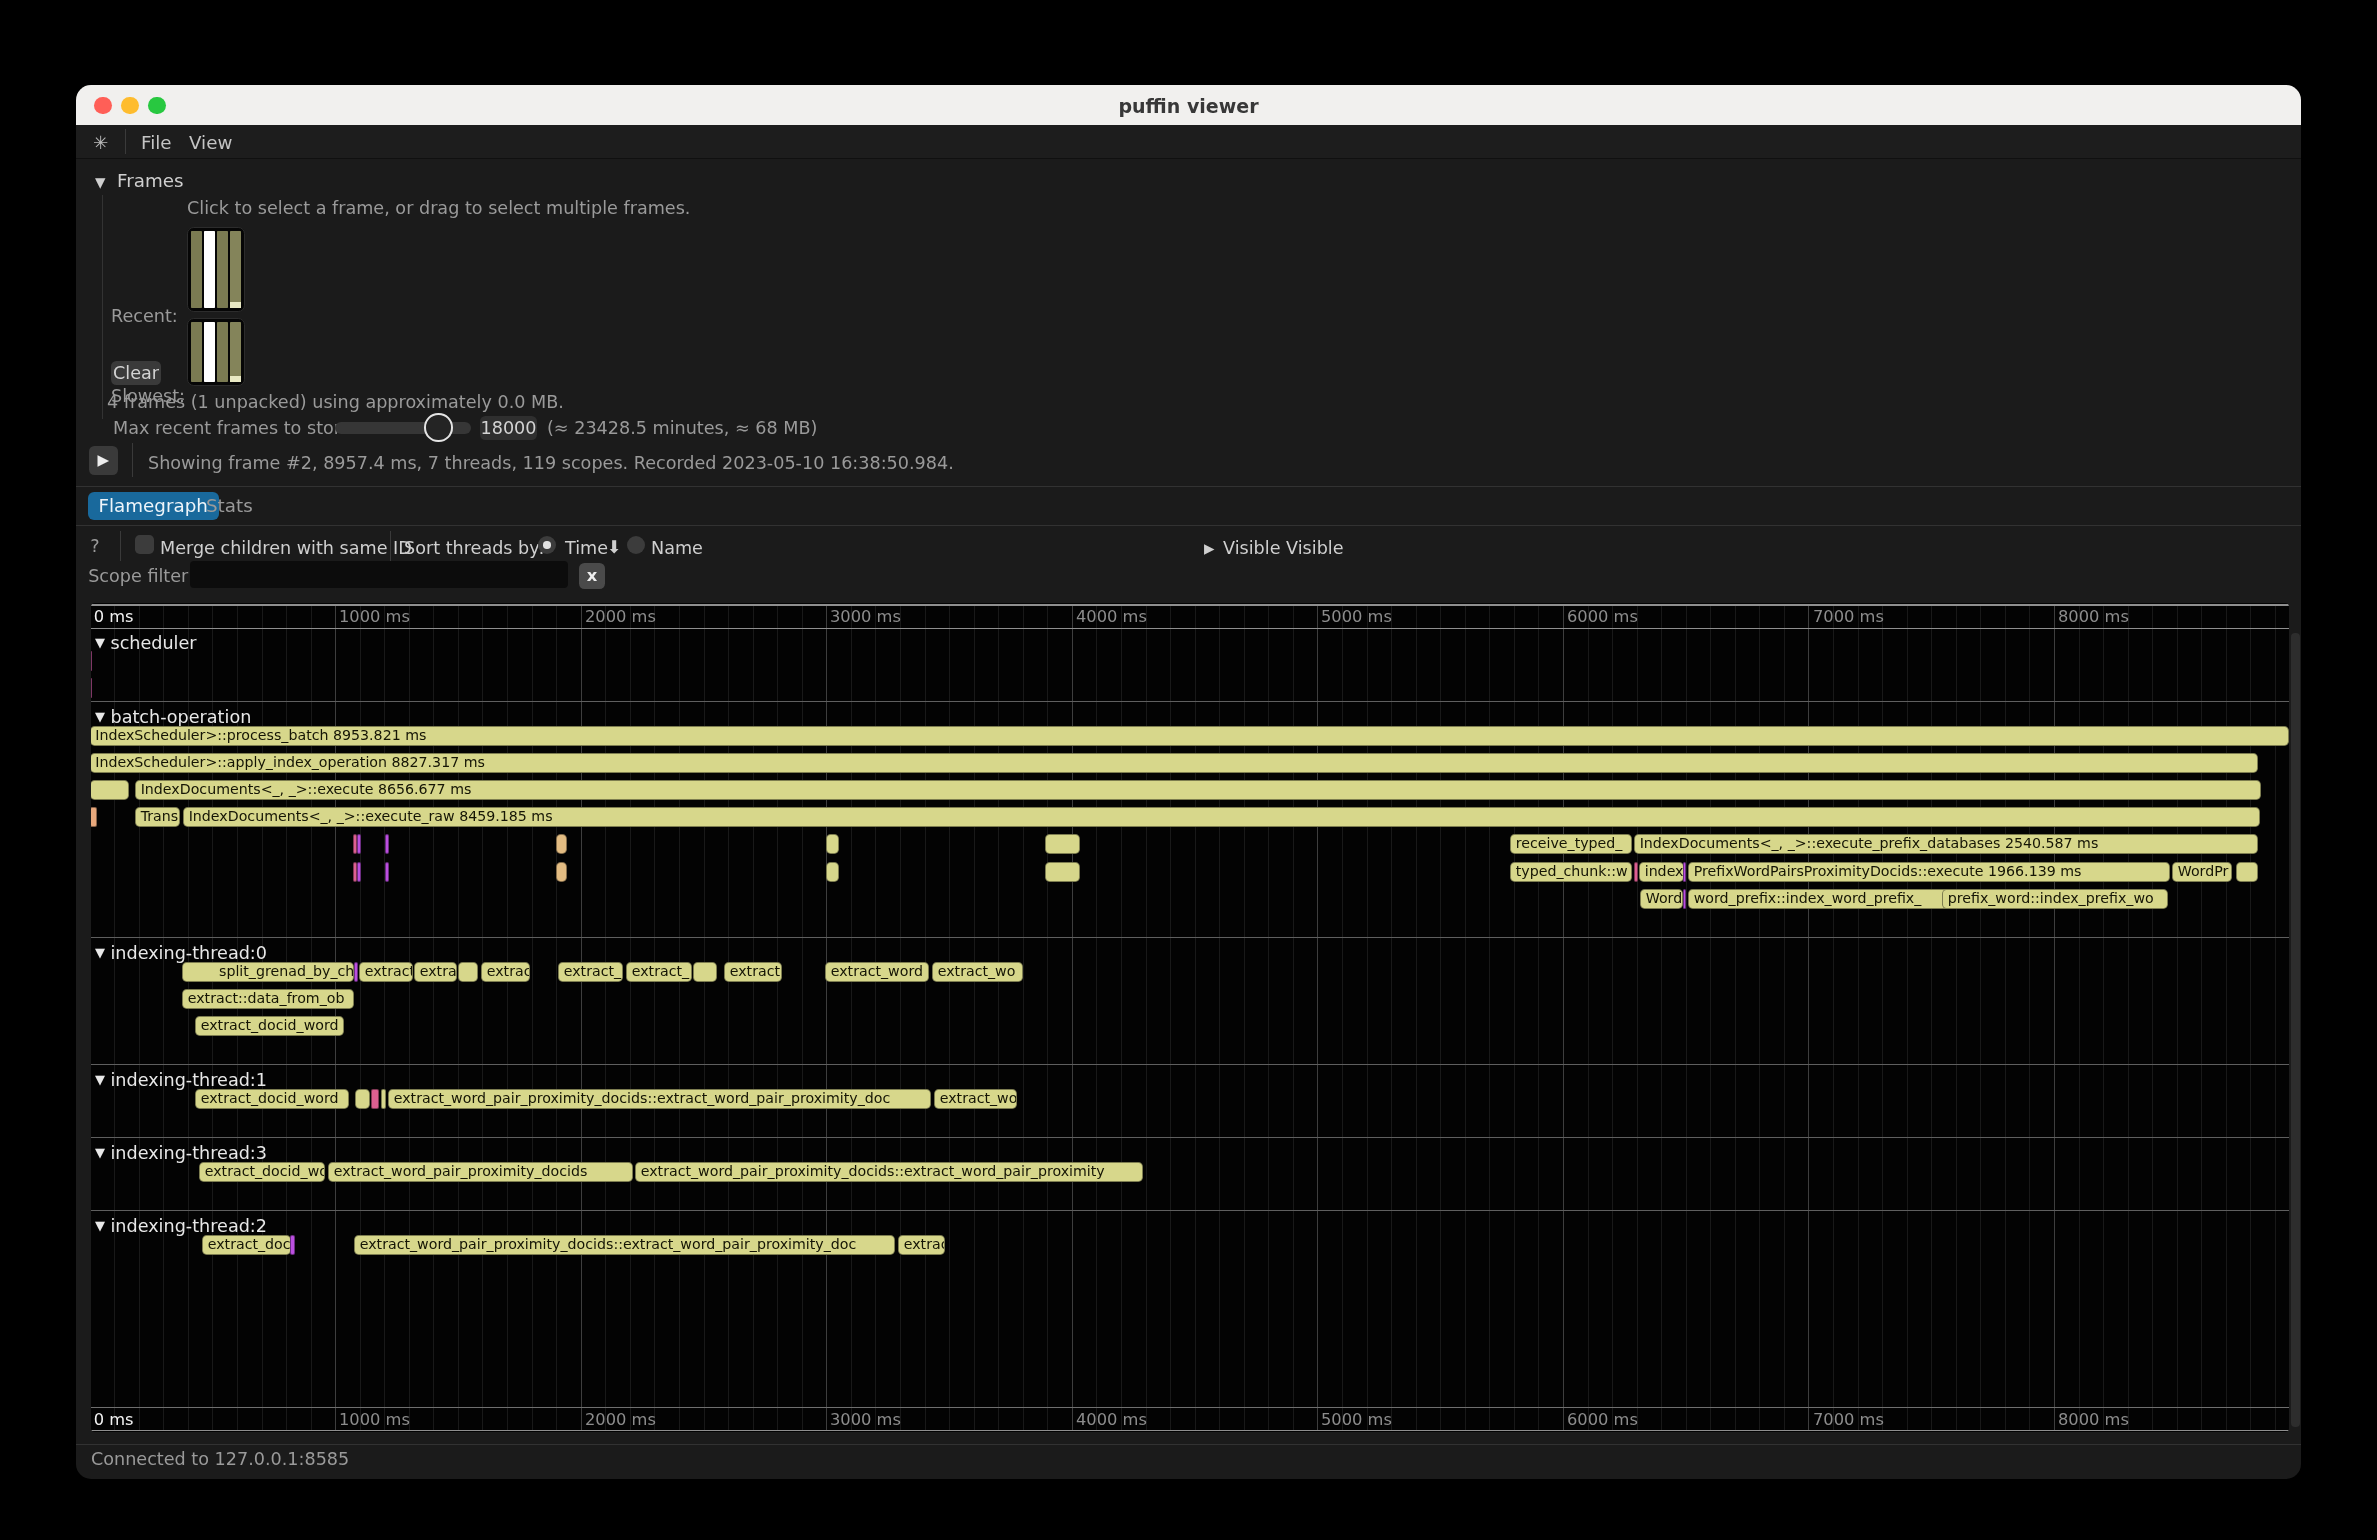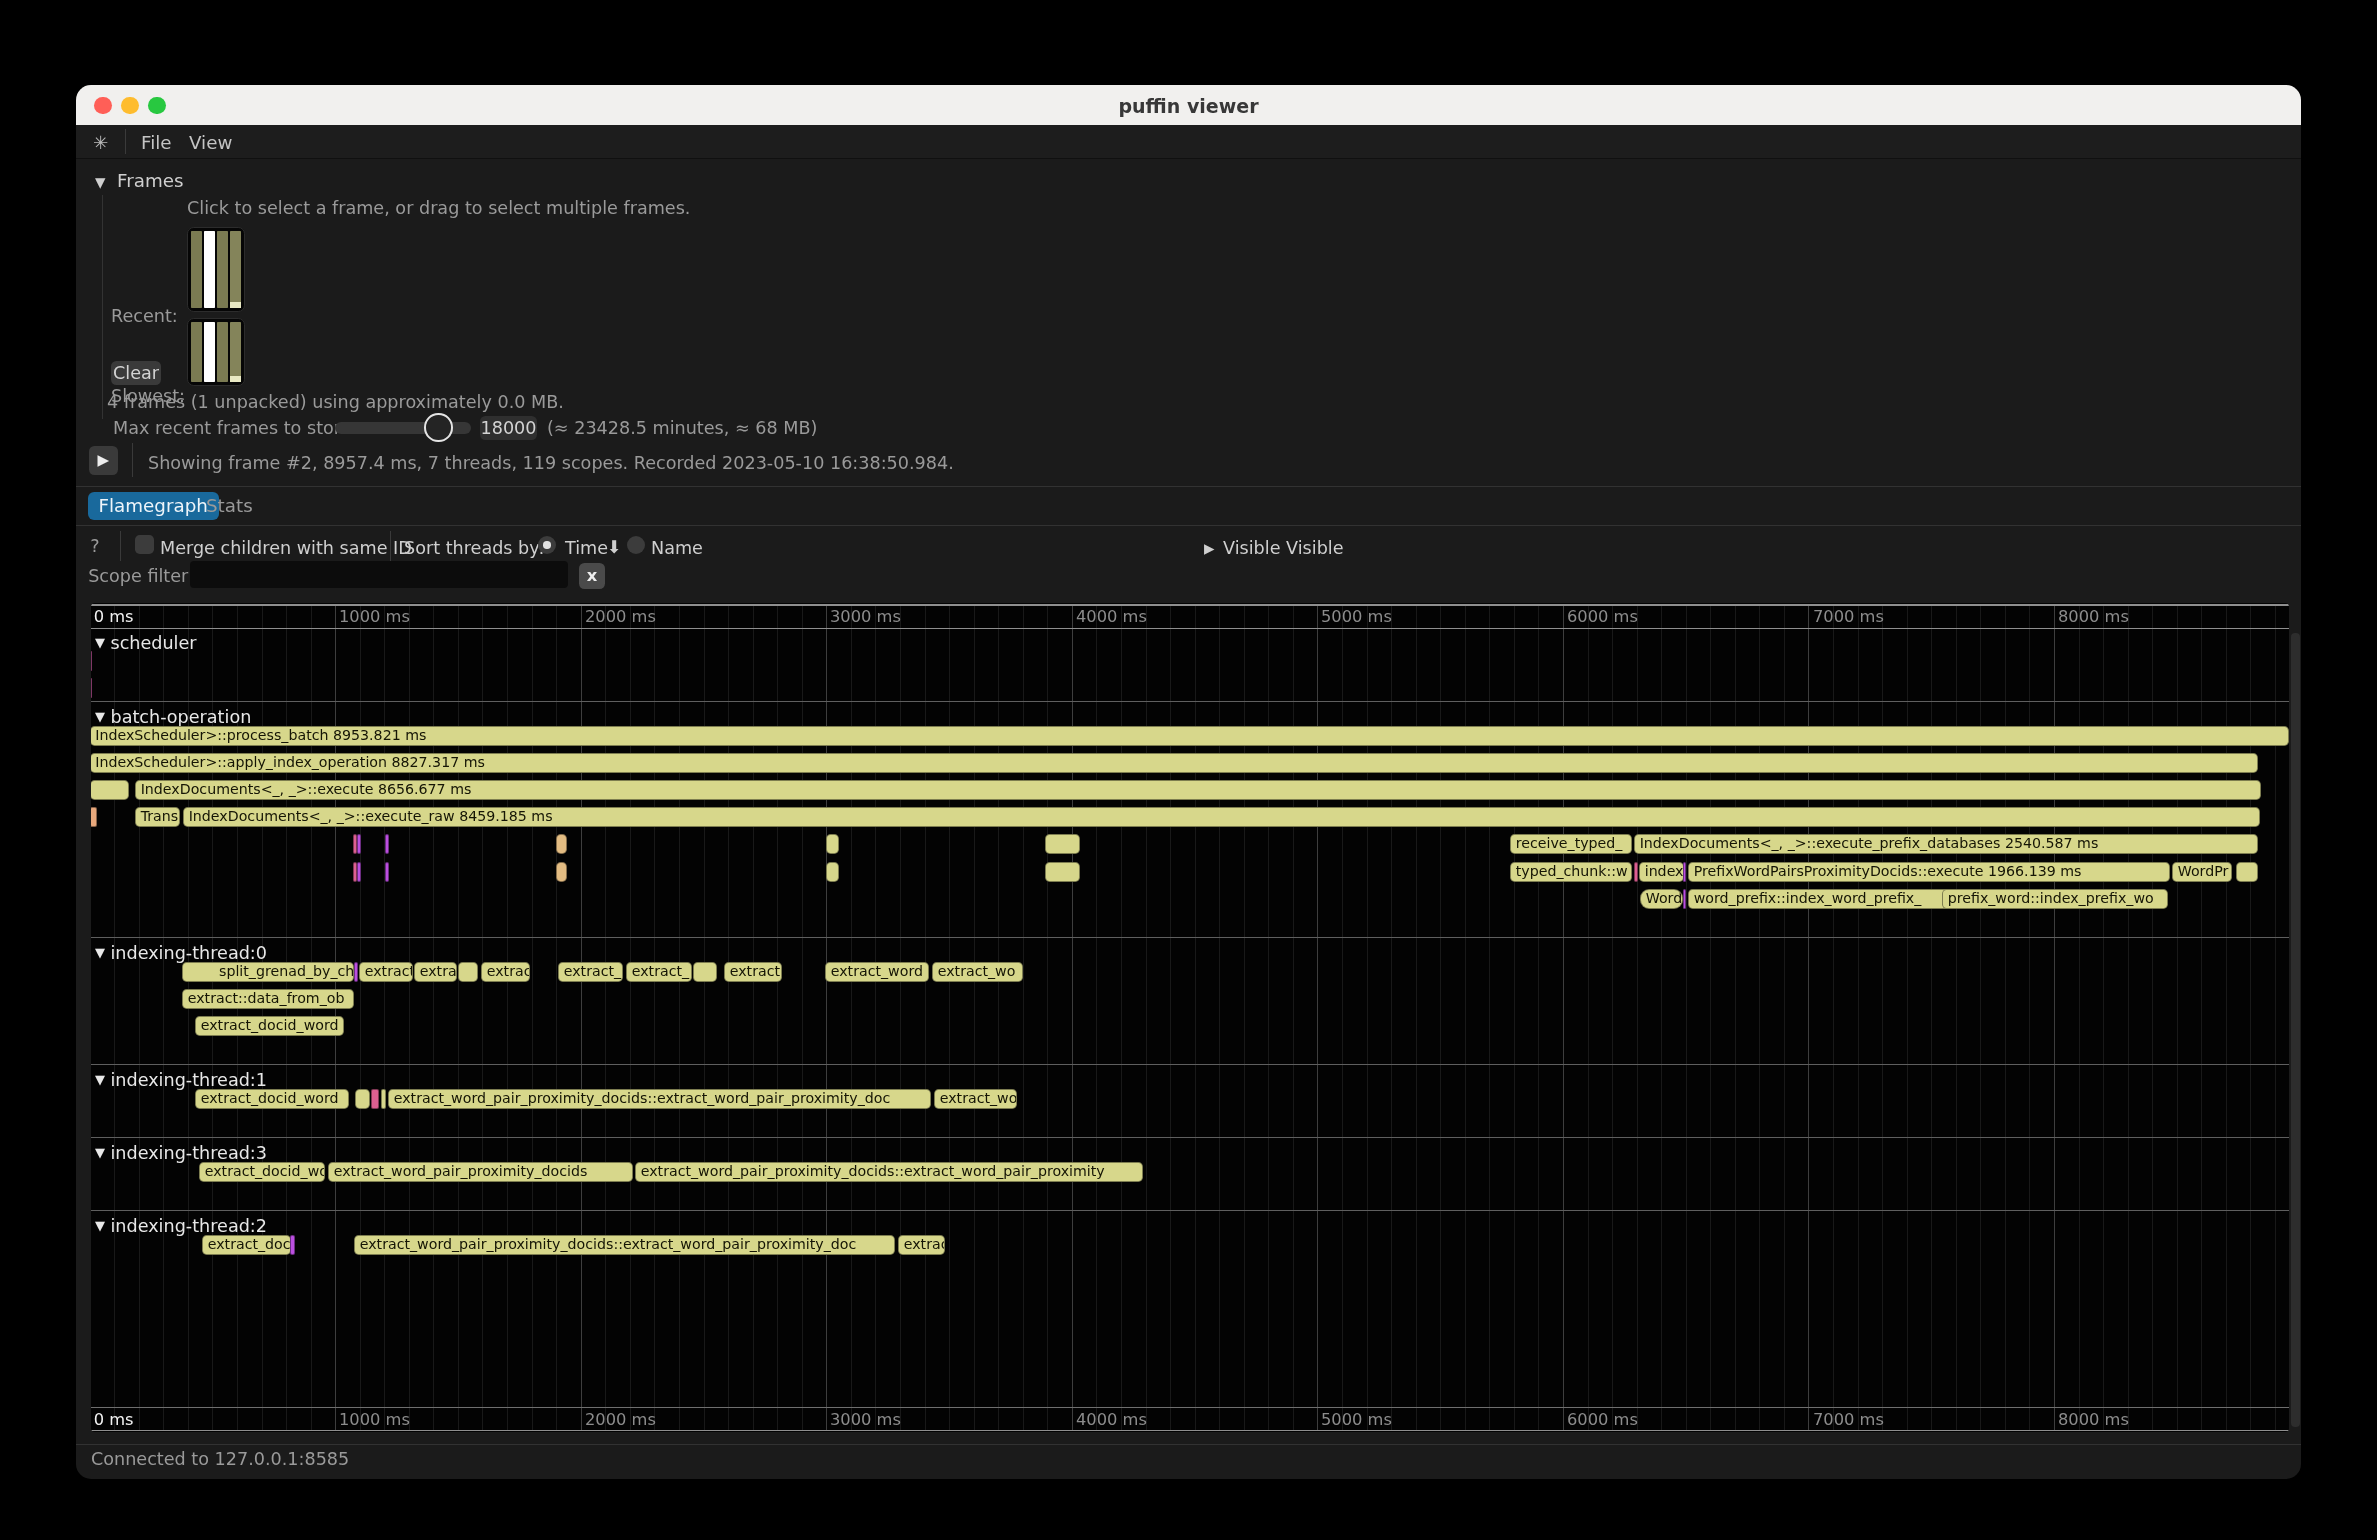--- a/index.html
+++ b/index.html
@@ -261,21 +261,21 @@
         <div class="span" style="left: 465px; width: 11px; top: 259px; background: rgb(227, 188, 130);"></div>
         <div class="span" style="left: 735px; width: 13px; top: 259px; background: rgb(215, 215, 139);"></div>
         <div class="span" style="left: 954px; width: 35px; top: 259px; background: rgb(215, 215, 139);"></div>
         <div class="span" style="left: 1419px; width: 122px; top: 259px; background: rgb(215, 215, 139);">typed_chunk::w</div>
         <div class="span" style="left: 1543px; width: 3.5px; top: 259px; background: rgb(221, 95, 145); border-radius: 2px; border-width: 0.7px; padding: 0px;"></div>
         <div class="span" style="left: 1548px; width: 45px; top: 259px; background: rgb(215, 215, 139);">index</div>
         <div class="span" style="left: 1592px; width: 3.2px; top: 259px; background: rgb(187, 79, 224); border-radius: 2px; border-width: 0.7px; padding: 0px;"></div>
         <div class="span" style="left: 1597px; width: 482px; top: 259px; background: rgb(215, 215, 139);">PrefixWordPairsProximityDocids::execute 1966.139 ms</div>
         <div class="span" style="left: 2081px; width: 60px; top: 259px; background: rgb(215, 215, 139);">WordPr</div>
         <div class="span" style="left: 2145px; width: 22px; top: 259px; background: rgb(215, 215, 139);"></div>
-        <div class="span" style="left: 1549px; width: 43px; top: 286px; background: rgb(215, 215, 139); border-radius: 9px;">Word</div>
+        <div class="span" style="left: 1549px; width: 43px; top: 286px; background: rgb(215, 215, 139);">Word</div>
         <div class="span" style="left: 1592px; width: 3.2px; top: 286px; background: rgb(187, 79, 224); border-radius: 2px; border-width: 0.7px; padding: 0px;"></div>
         <div class="span" style="left: 1597px; width: 300px; top: 286px; background: rgb(215, 215, 139);">word_prefix::index_word_prefix_</div>
         <div class="span" style="left: 1851px; width: 226px; top: 286px; background: rgb(215, 215, 139);">prefix_word::index_prefix_wo</div>
         <div class="secline" style="top: 334px;"></div>
         <div class="thread-header" style="top: 340px;"><span class="tri">▼</span><span>indexing-thread:0</span></div>
         <div class="span" style="left: 91px; width: 172px; top: 359px; background: rgb(215, 215, 139); padding-left: 36px;">split_grenad_by_chun</div>
         <div class="span" style="left: 263px; width: 3.5px; top: 359px; background: rgb(187, 79, 224); border-radius: 2px; border-width: 0.7px; padding: 0px;"></div>
         <div class="span" style="left: 268px; width: 54px; top: 359px; background: rgb(215, 215, 139);">extract</div>
         <div class="span" style="left: 323px; width: 43px; top: 359px; background: rgb(215, 215, 139);">extra</div>
         <div class="span" style="left: 367px; width: 20px; top: 359px; background: rgb(215, 215, 139);"></div>

